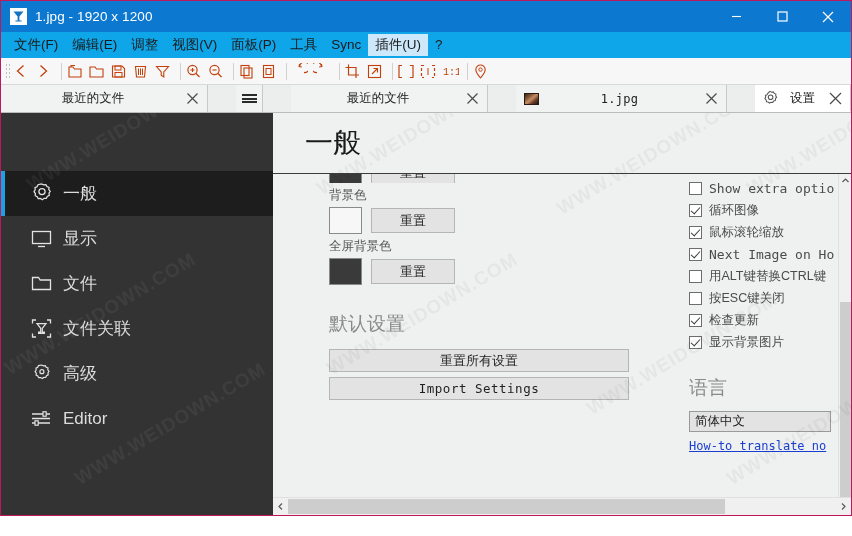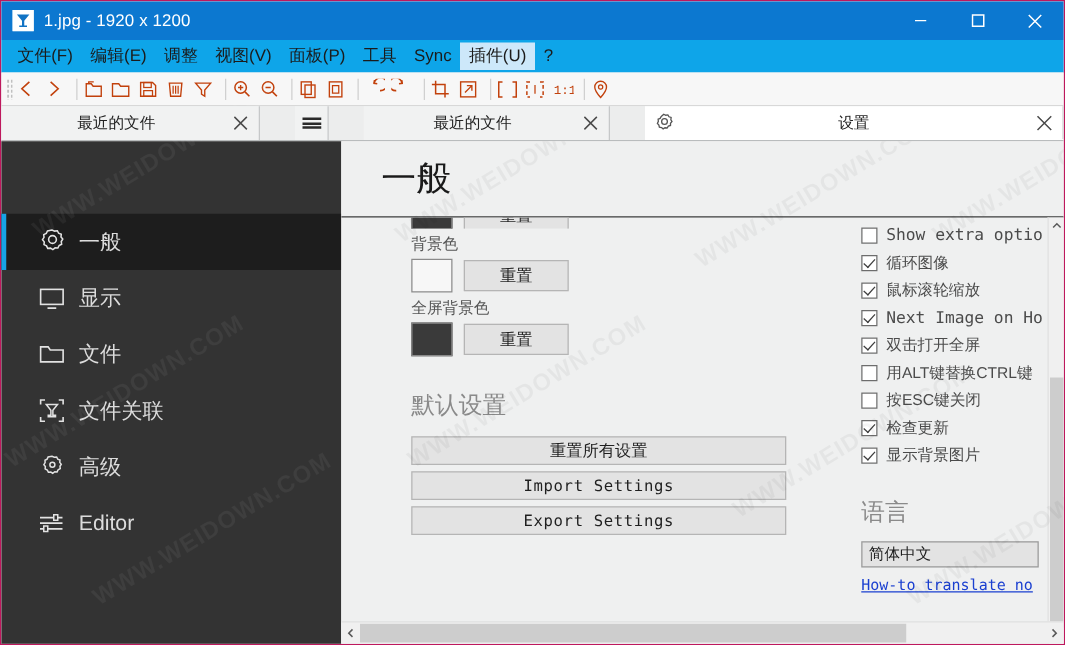--- a/index.html
+++ b/index.html
@@ -557,20 +557,29 @@
         </div>
       </div>
     <div class="tab" style="width:197px">
       <div class="tab-label">最近的文件</div>
       <div class="tab-close">
         <svg width="13" height="13" viewBox="0 0 13 13">
             <path d="M1.5 1.5 L11.5 11.5 M11.5 1.5 L1.5 11.5" stroke="#4a4a4a" stroke-width="1.2"></path>
           </svg>
       </div>
     </div>
+    <div class="tab" style="width:211px">
+      <div class="tab-thumb"></div>
+      <div class="tab-label mono">1.jpg</div>
+      <div class="tab-close">
+        <svg width="13" height="13" viewBox="0 0 13 13">
+            <path d="M1.5 1.5 L11.5 11.5 M11.5 1.5 L1.5 11.5" stroke="#4a4a4a" stroke-width="1.2"></path>
+          </svg>
+      </div>
+    </div>
     <div class="tab active" style="flex:1 1 auto">
       <div class="tab-ico">
         <svg width="16" height="16" viewBox="0 0 16 16">
           <path d="M8 1.4 L9.6 2.2 L11.3 1.9 L12.2 3.4 L13.9 4 L13.7 5.8 L14.6 7.2 L13.4 8.6 L13.4 10.4 L11.7 10.9 L10.7 12.4 L9 12.2 L7.5 13.1 L6.2 12 L4.5 11.7 L4.1 10 L2.9 8.7 L3.7 7.1 L3.5 5.4 L5.1 4.7 L6 3.2 Z" fill="none" stroke="#555" stroke-width="1.05"></path>
           <circle cx="8.6" cy="7.2" r="2.3" fill="none" stroke="#555" stroke-width="1.05"></circle>
         </svg>
       </div>
       <div class="tab-label">设置</div>
       <div class="tab-close">
         <svg width="15" height="15" viewBox="0 0 15 15">
@@ -682,45 +691,40 @@
             <div class="field-label">全屏背景色</div>
             <div class="swatch-row">
               <div class="swatch" style="background:#3a3a3a"></div>
               <div class="btn btn-reset">重置</div>
             </div>
 
             <div class="section-title">默认设置</div>
 
             <div class="btn wide-btn">重置所有设置</div>
             <div class="btn wide-btn mono">Import Settings</div>
-            <div class="btn wide-btn mono">Export Settings</div>
           </div>
 
           <div class="col-right">
             <div style="height:3px"></div>
 
             <div class="cb-row mono">
               <div class="cb"></div>
               <span>Show extra optio</span>
             </div>
             <div class="cb-row">
               <div class="cb checked"></div>
               <span>循环图像</span>
             </div>
             <div class="cb-row">
               <div class="cb checked"></div>
               <span>鼠标滚轮缩放</span>
             </div>
             <div class="cb-row mono">
               <div class="cb checked"></div>
               <span>Next Image on Ho</span>
-            </div>
-            <div class="cb-row">
-              <div class="cb checked"></div>
-              <span>双击打开全屏</span>
             </div>
             <div class="cb-row">
               <div class="cb"></div>
               <span>用ALT键替换CTRL键</span>
             </div>
             <div class="cb-row">
               <div class="cb"></div>
               <span>按ESC键关闭</span>
             </div>
             <div class="cb-row">

